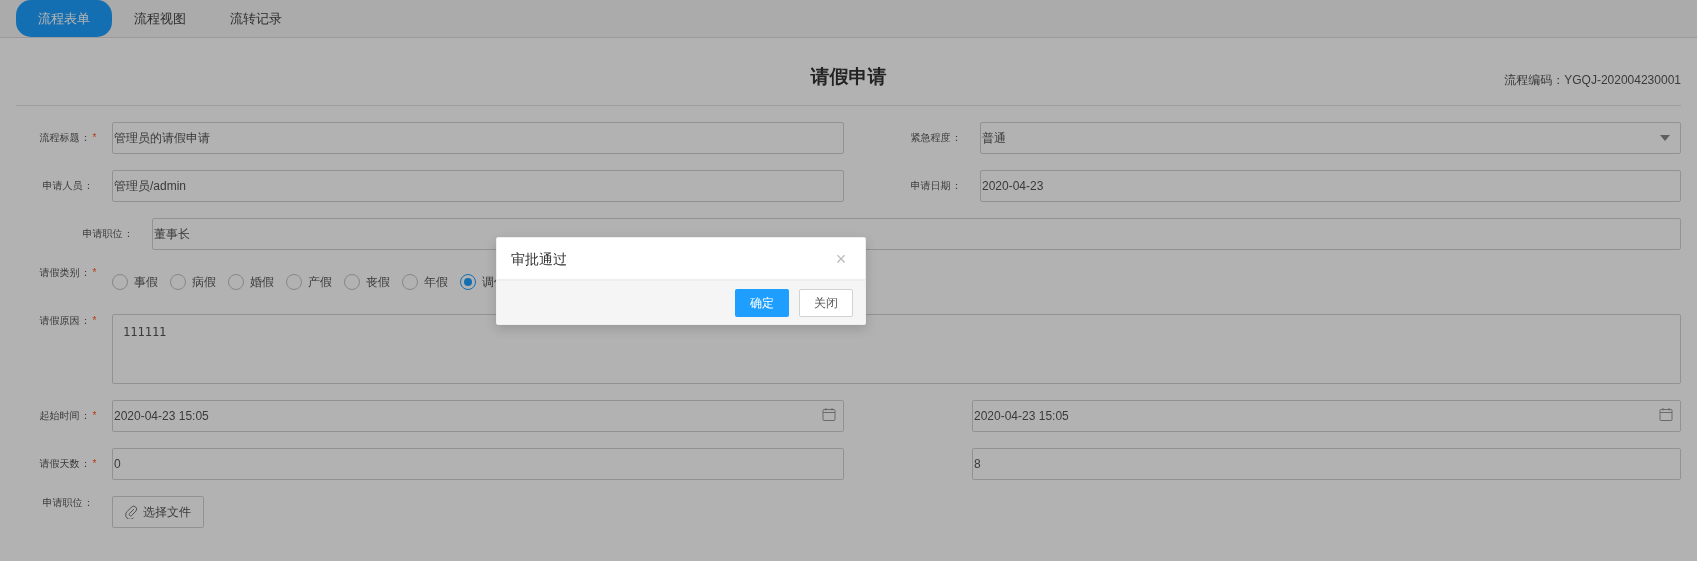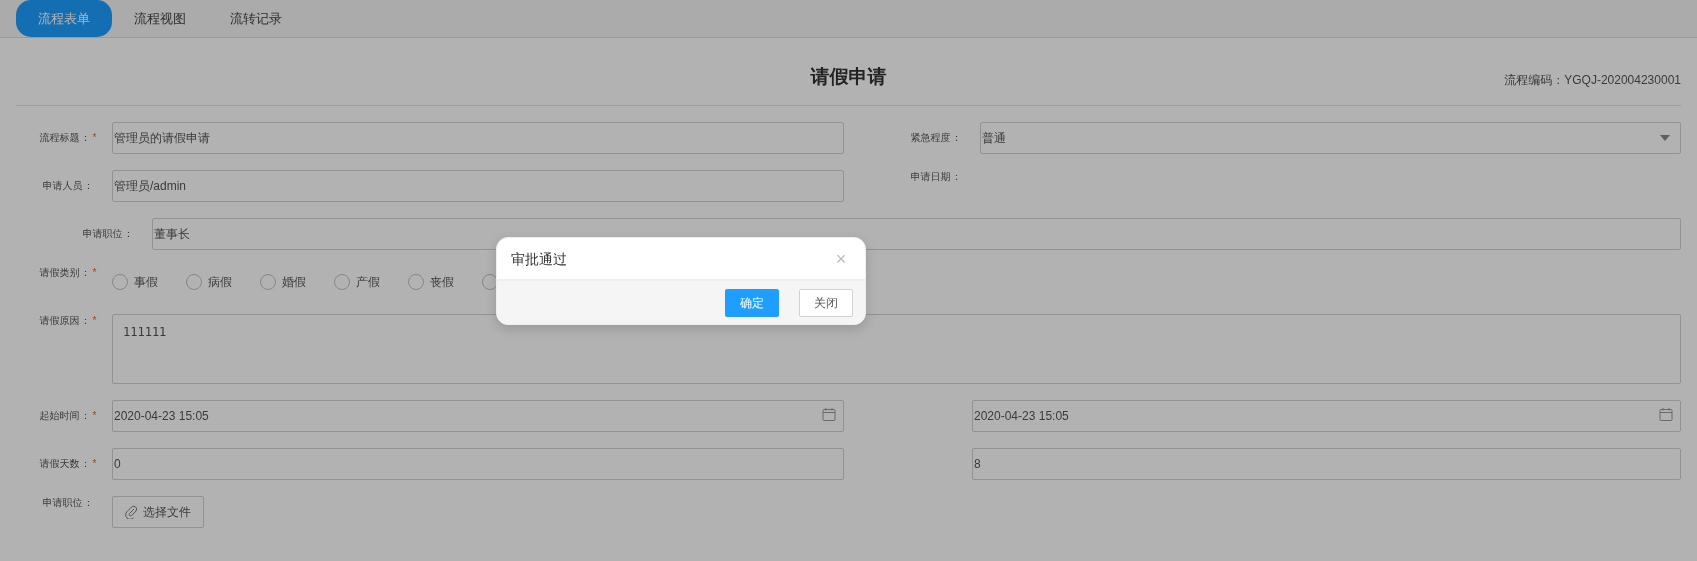--- a/index.html
+++ b/index.html
@@ -31,21 +31,21 @@
   .textarea { height: 70px; line-height: 18px; padding: 8px 10px; resize: none; }
   .select   { position: relative; padding-right: 28px; }
   .select .caret { position: absolute; right: 10px; top: 50%; transform: translateY(-50%); }
   .caret svg { display: block; }
 
   .date-wrap { position: relative; flex: 1 1 auto; }
   .date-wrap .input { width: 100%; padding-right: 30px; }
   .date-icon { position: absolute; right: 8px; top: 50%; transform: translateY(-50%); color: #888; }
 
   
-  .radio-group { display: flex; gap: 28px; height: 32px; }
+  .radio-group { display: flex; gap: 12px; height: 32px; }
   .radio { display: inline-flex; align-items: center; gap: 6px; cursor: pointer; color: #555; }
   .radio .dot {
     width: 16px; height: 16px; border-radius: 50%; border: 1px solid #c2c2c2; display: inline-flex;
     align-items: center; justify-content: center;
   }
   .radio.checked .dot { border-color: #1E9FFF; }
   .radio.checked .dot::after {
     content: ""; width: 8px; height: 8px; border-radius: 50%; background: #1E9FFF;
   }
 
@@ -59,27 +59,27 @@
   
   .cell-full { display: flex; align-items: flex-start; width: 100%; }
   .cell-full .input, .cell-full .textarea { flex: 1 1 auto; }
 
   
   .scrim { position: absolute; inset: 0; background: rgba(0,0,0,0.30); pointer-events: none; }
 
   
   .modal {
     position: absolute; width: 370px; left: 496px; top: 237px; background: #fff;
-    border: 1px solid #eee; box-shadow: 0 4px 12px rgba(0,0,0,0.15); border-radius: 12px; overflow: hidden;
+    border: 1px solid #eee; box-shadow: 0 4px 12px rgba(0,0,0,0.15); border-radius: 2px; overflow: hidden;
   }
   .modal-head { height: 42px; line-height: 42px; padding: 0 14px; font-size: 14px; color: #333; border-bottom: 1px solid #eee; position: relative; }
   .modal-close { position: absolute; right: 10px; top: 0; height: 42px; width: 28px; display: flex; align-items: center; justify-content: center; color: #bbb; cursor: pointer; font-size: 18px; }
   .modal-body { height: 158px; padding: 10px 12px; }
   .modal-tx  { width: 100%; height: 100%; border: none; outline: none; resize: none; font-size: 13px; color: #333; }
-  .modal-foot { height: 44px; background: #f5f5f5; display: flex; justify-content: flex-end; align-items: center; gap: 20px; padding: 0 12px; border-top: 1px solid #eee; }
+  .modal-foot { height: 44px; background: #f5f5f5; display: flex; justify-content: flex-end; align-items: center; gap: 10px; padding: 0 12px; border-top: 1px solid #eee; }
   .btn { height: 28px; line-height: 26px; padding: 0 14px; border-radius: 2px; font-size: 12px; cursor: pointer; border: 1px solid transparent; }
   .btn-primary { background: #1E9FFF; color: #fff; }
   .btn-default { background: #fff; color: #555; border-color: #d2d2d2; }
 
   
   .gap { width: 8px; flex: 0 0 8px; }
 </style>
 </head>
 <body>
 
@@ -120,20 +120,21 @@
 
   <div class="row">
     <div class="cell-left">
       <div class="label"><span>申请人员</span><span class="colon">：</span></div>
       <div class="gap"></div>
       <input class="input" value="管理员/admin" style="">
     </div>
     <div class="cell-right" style="margin-left:40px;">
       <div class="label"><span>申请日期</span><span class="colon">：</span></div>
       <div class="gap"></div>
+      <input class="input" value="2020-04-23" style="">
     </div>
   </div>
 
   <div class="row">
     <div class="cell-right" style="margin-left:40px;">
       <div class="label"><span>申请职位</span><span class="colon">：</span></div>
       <div class="gap"></div>
       <input class="input" value="董事长" style="">
     </div>
   </div>

